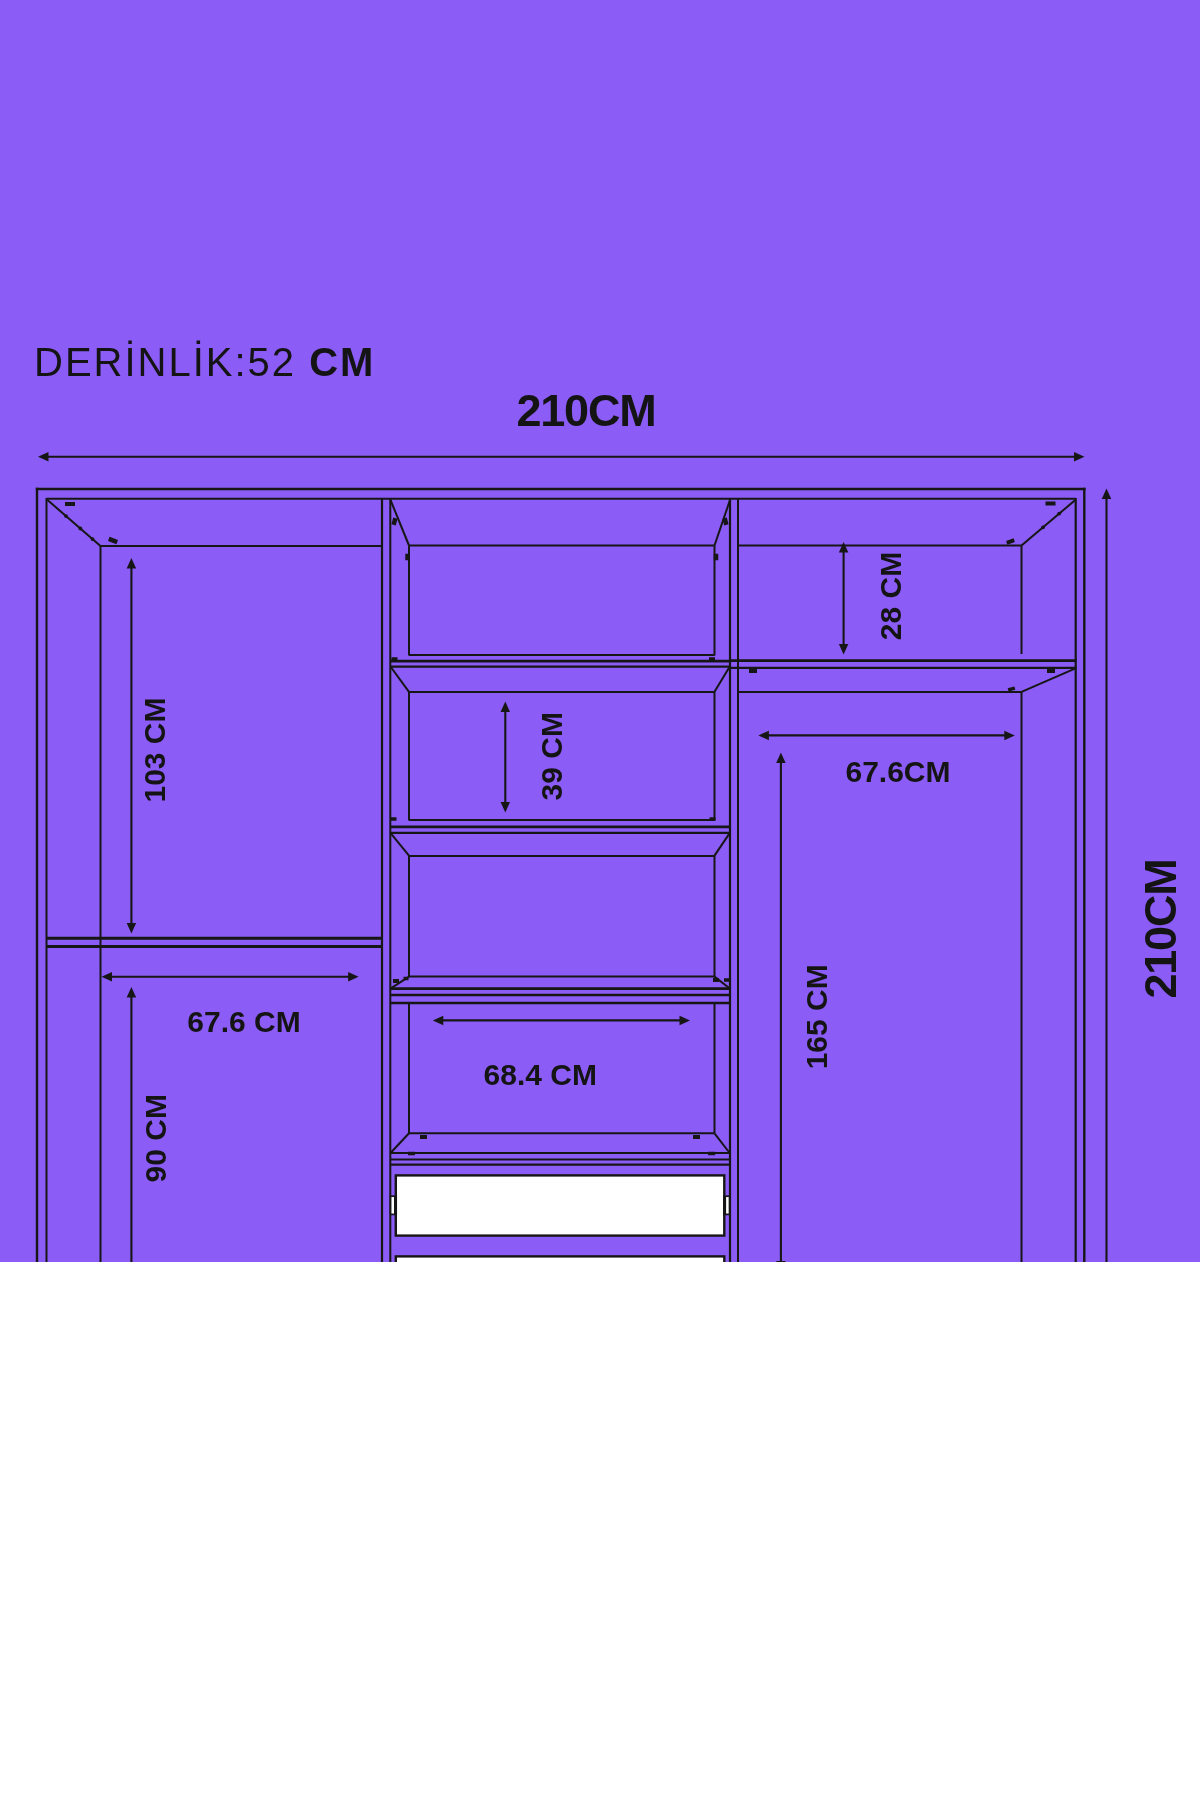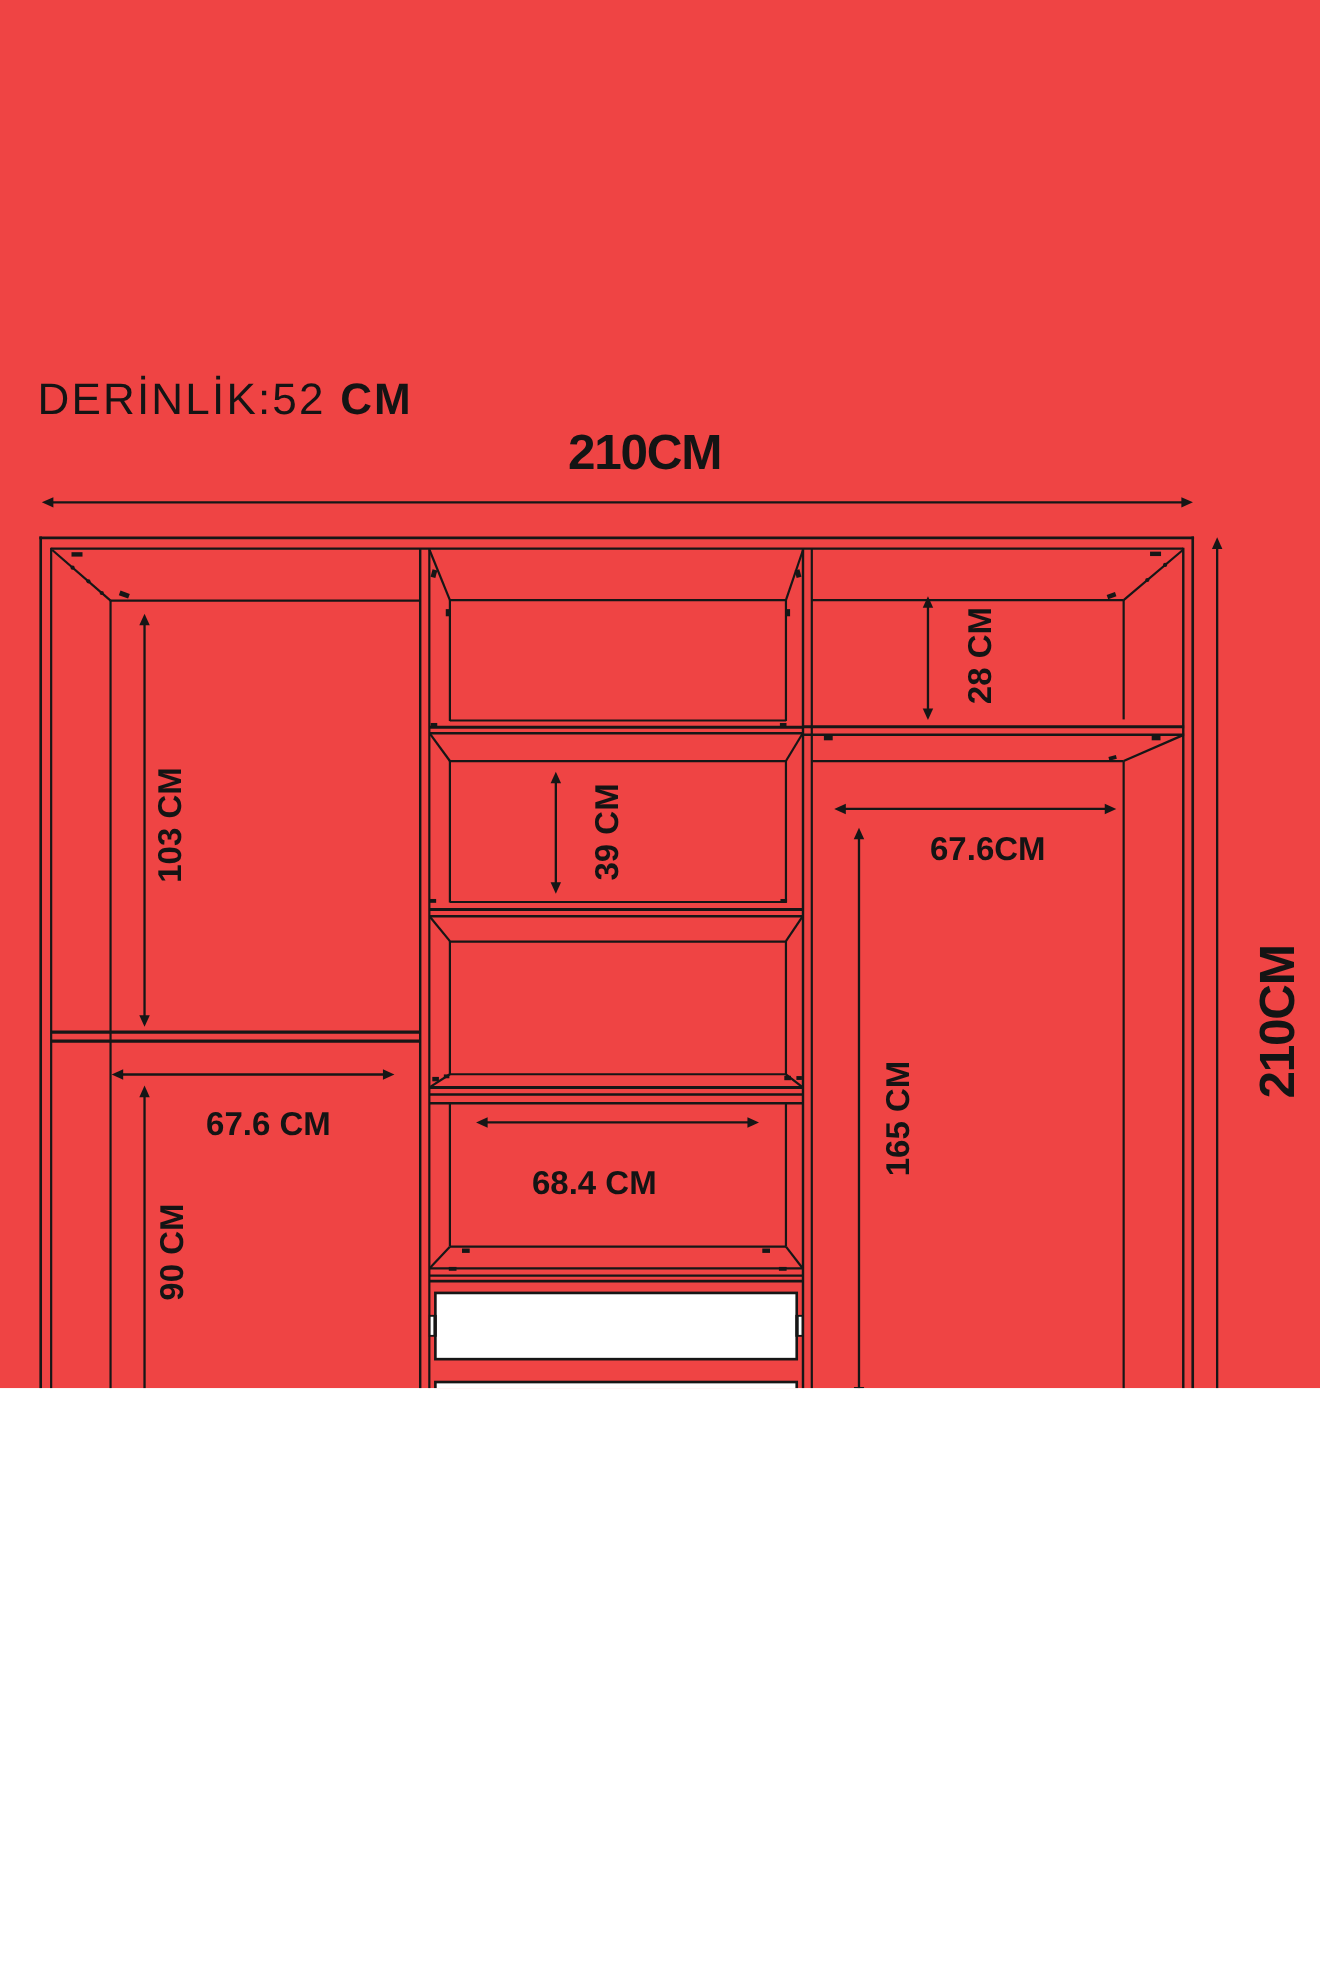--- a/index.html
+++ b/index.html
@@ -1,16 +1,16 @@
 <!DOCTYPE html>
 <html><head>
 <meta charset="utf-8">
 <style>
   html,body{margin:0;padding:0;background:#ffffff;}
-  .page{position:relative;width:1200px;height:1262px;background:#ef4444;overflow:hidden;}
+  .page{position:relative;width:1200px;height:1262px;background:#8b5cf6;overflow:hidden;}
   text{font-family:"Liberation Sans", sans-serif;fill:#141414;}
 </style>
 </head>
 <body>
 <div class="page">
 <svg width="1200" height="1800" viewBox="0 0 1200 1800">
 
 <text x="34" y="376" font-size="40" letter-spacing="2" fill="#101010">DERİNLİK:52<tspan font-weight="bold"> CM</tspan></text>
 
 <text x="586" y="426" text-anchor="middle" font-size="45" font-weight="bold" letter-spacing="-1.2" fill="#101010">210CM</text>

